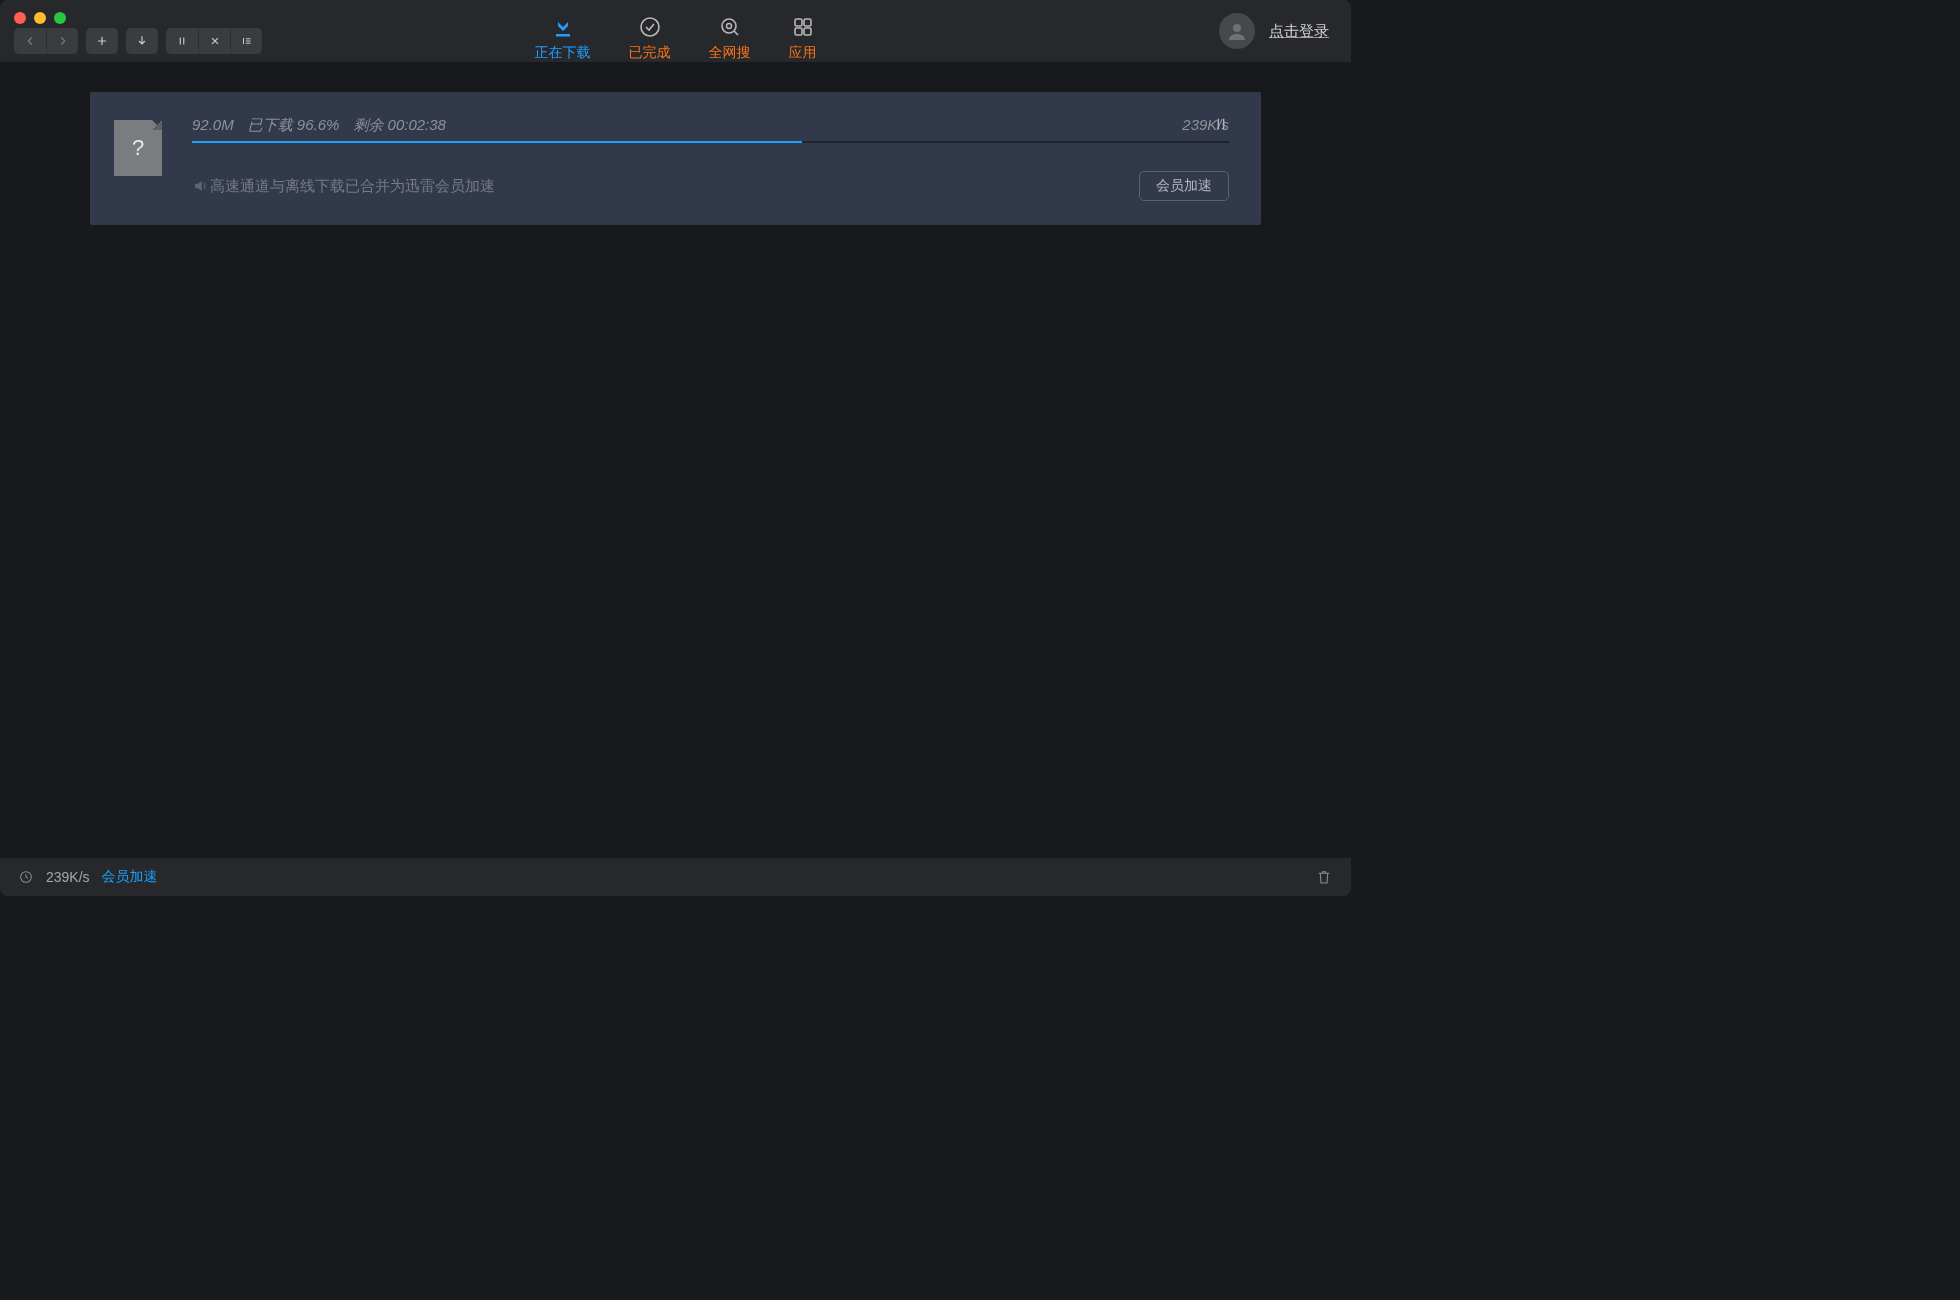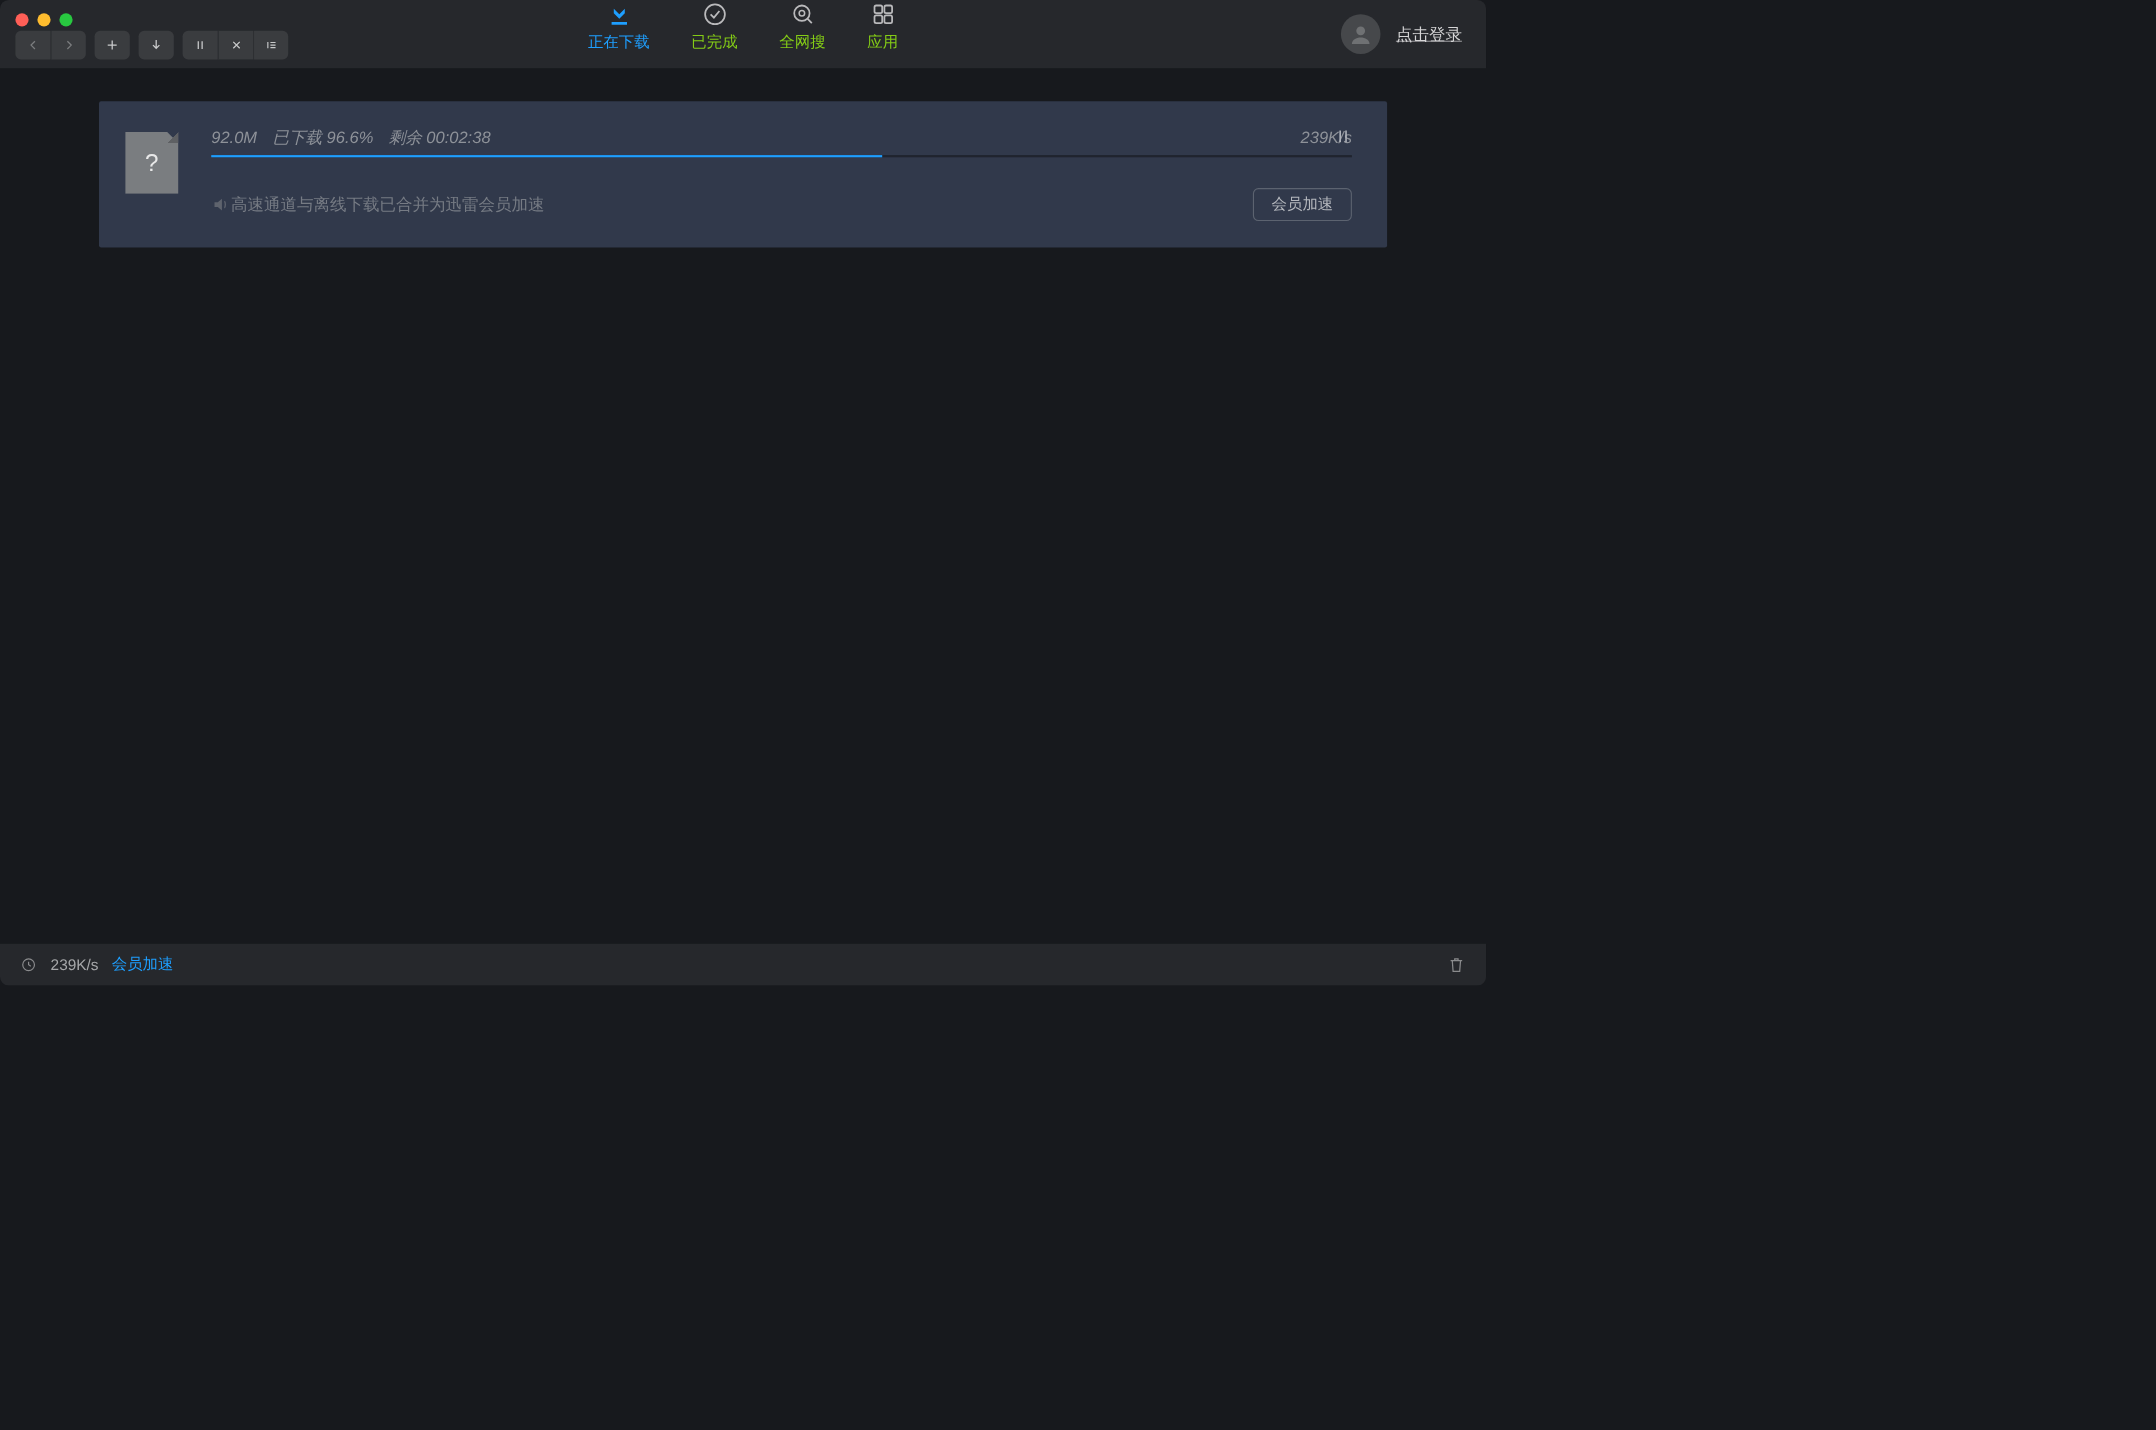--- a/index.html
+++ b/index.html
@@ -63,30 +63,30 @@
 .btn svg { width: 14px; height: 14px; }
 .btn.sep { border-left: 1px solid #2d2f32; }
 
 .tabs {
   position: absolute;
   left: 50%;
   transform: translateX(-50%);
   top: 0;
   height: 62px;
   display: flex;
-  align-items: flex-start;
+  align-items: flex-end;
   gap: 38px;
 }
 .tab {
   display: flex;
   flex-direction: column;
   align-items: center;
   gap: 4px;
   cursor: pointer;
-  color: #84cc16;
+  color: #f97316;
   font-size: 14px;
 }
 .tab.active { color: #1e9fff; }
 .tab .icon { height: 26px; display: flex; align-items: center; justify-content: center; }
 .tab .icon svg { width: 24px; height: 24px; }
 
 .user-area {
   position: absolute;
   right: 22px;
   top: 0;

